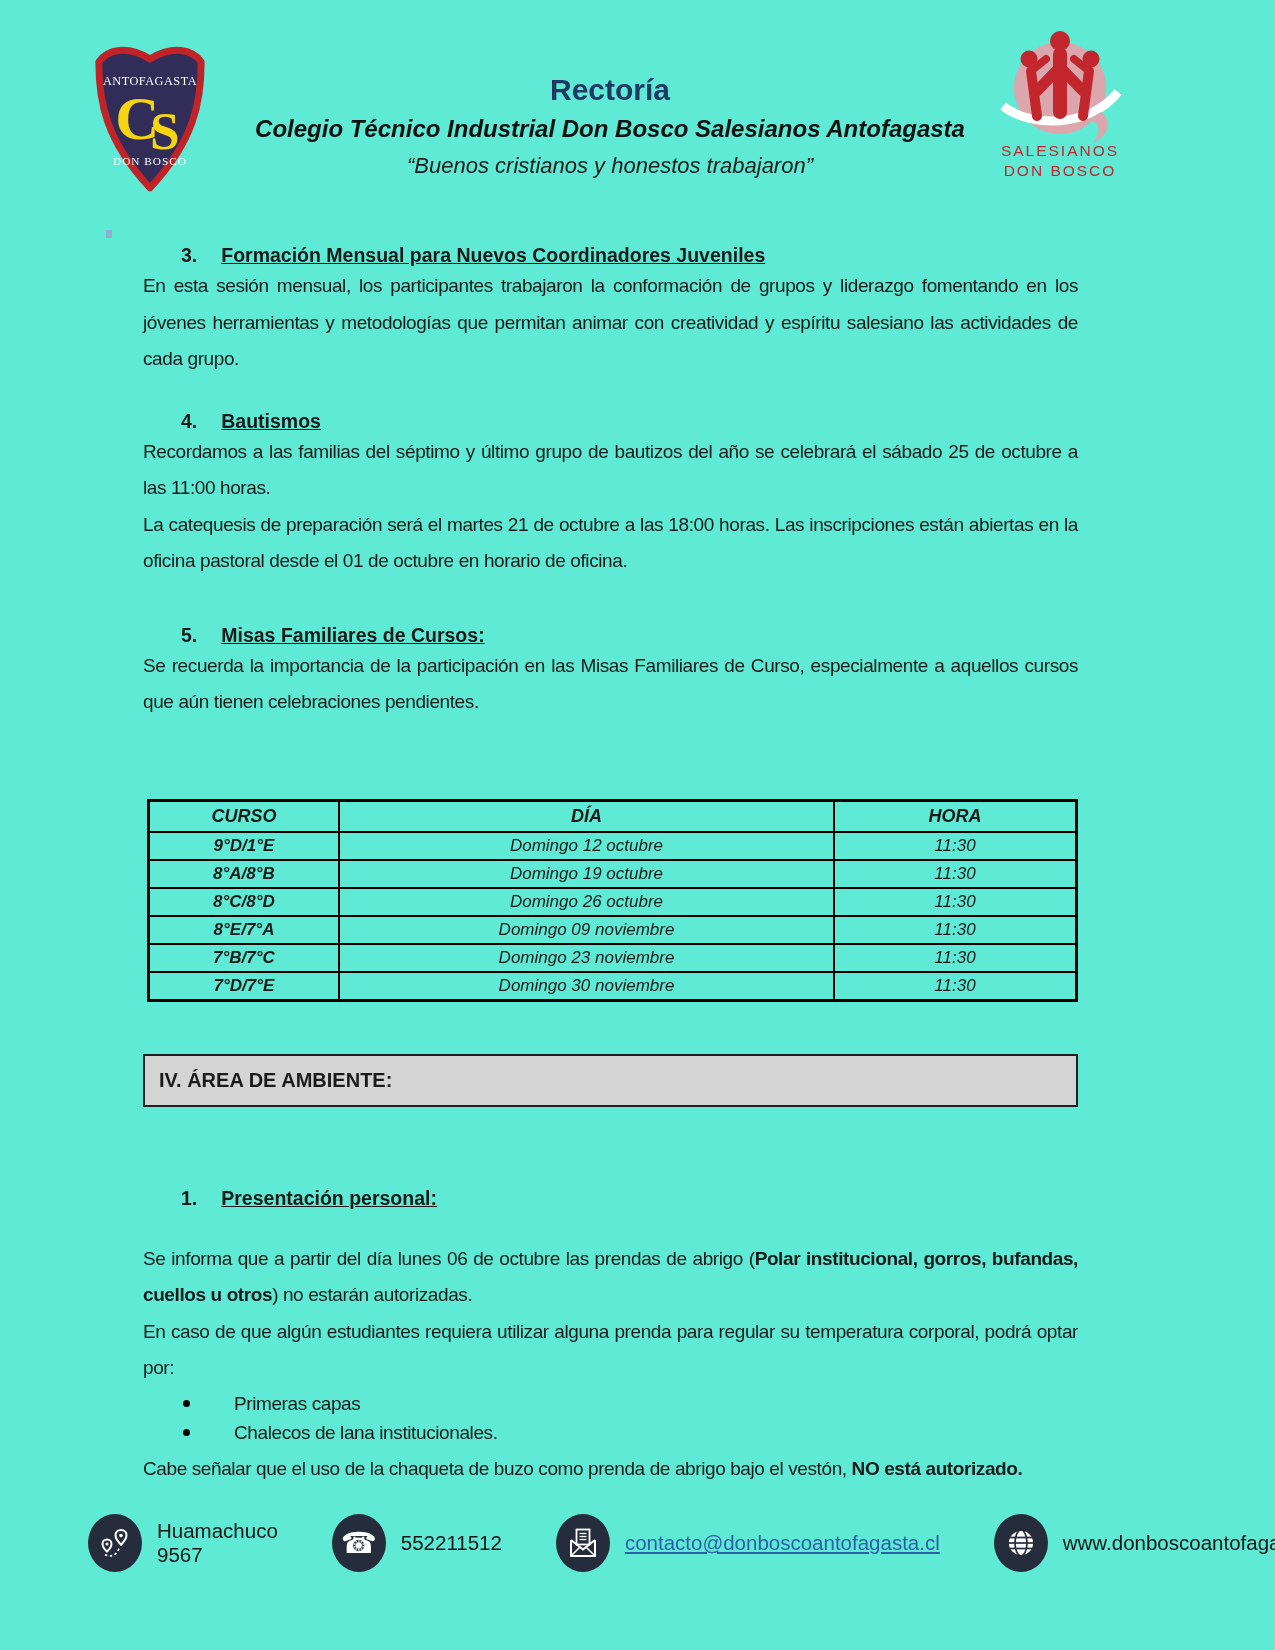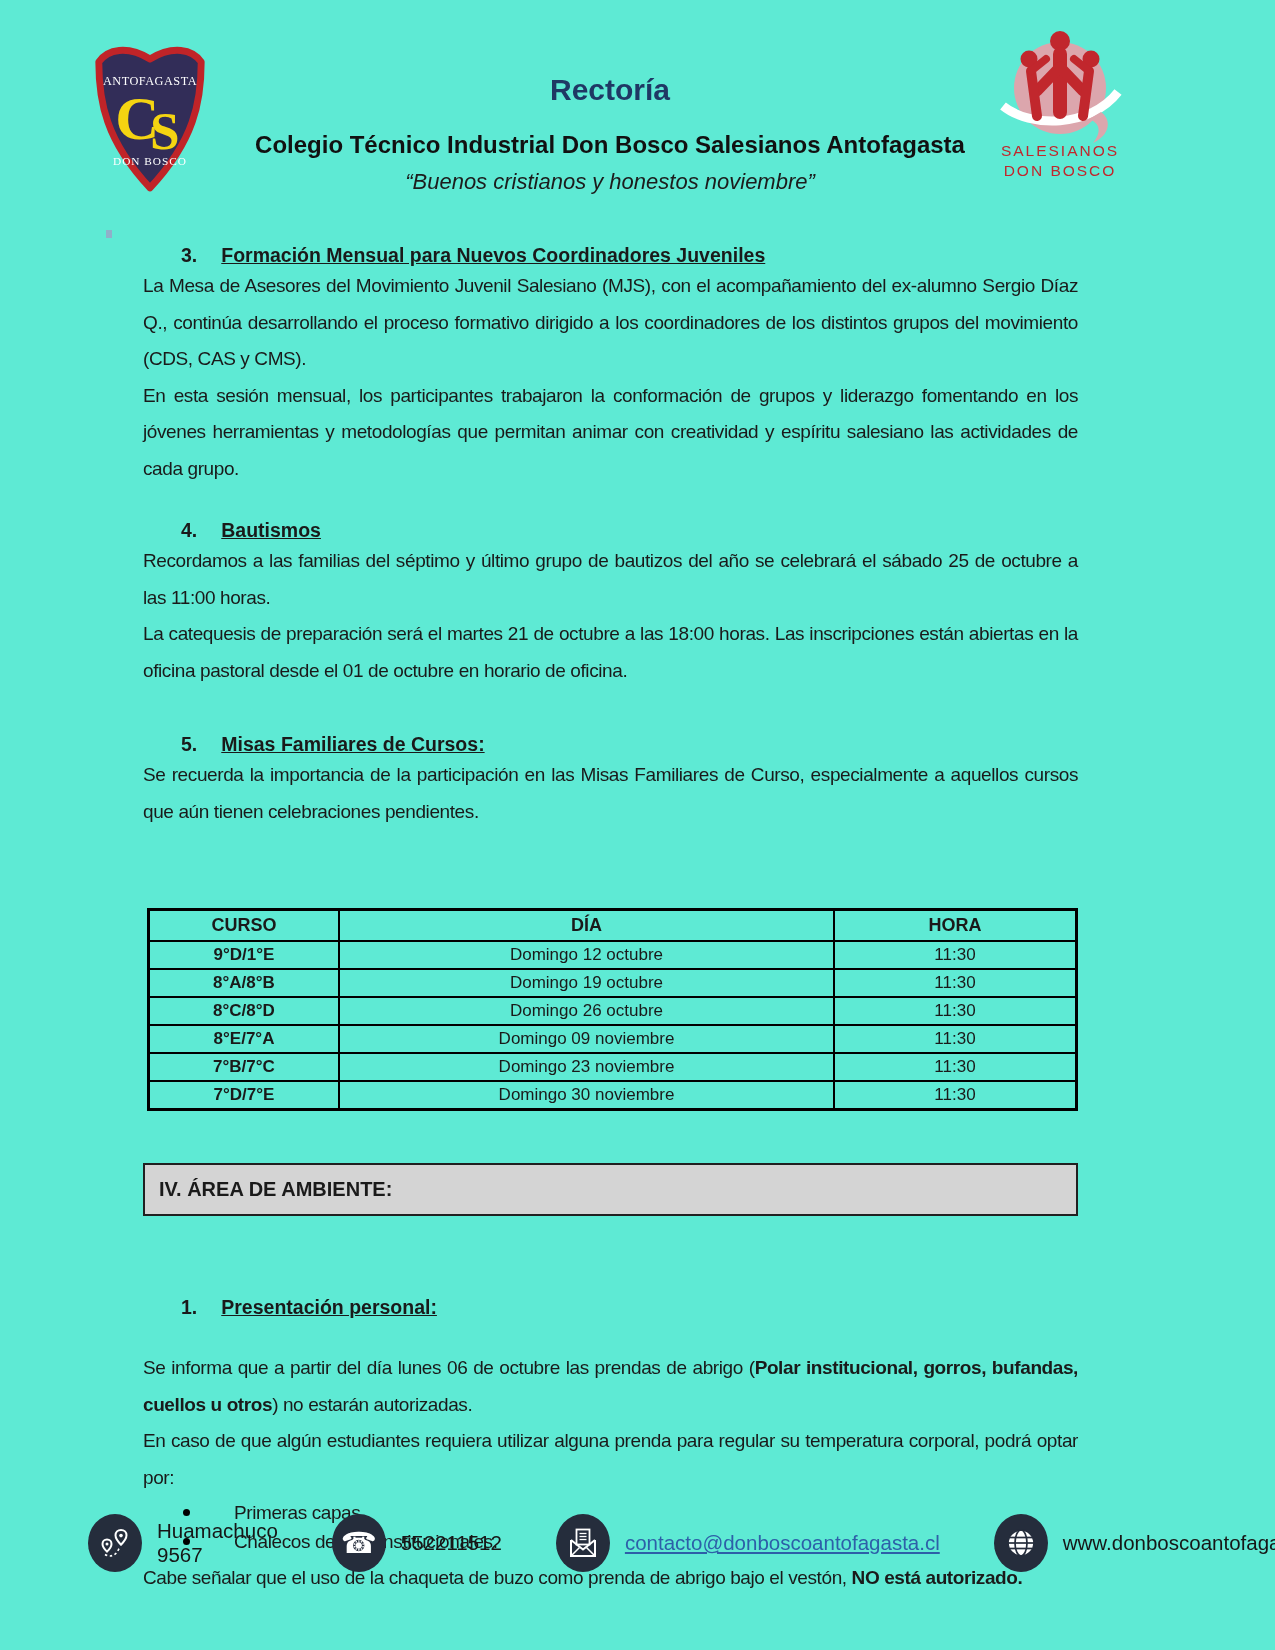--- a/index.html
+++ b/index.html
@@ -4,37 +4,37 @@
 <style>
   html,body{margin:0;padding:0;background:#ffffff;}
   .page{position:relative;width:1275px;height:1650px;background:#5eead4;overflow:hidden;
         font-family:"Liberation Sans", sans-serif;color:#1a1a1a;}
 
   
   .hdr{position:relative;height:212px;}
   .shield{position:absolute;left:86px;top:40px;}
   .hdr-center{position:absolute;left:170px;top:72px;width:880px;text-align:center;}
   .hdr-title{font-size:30px;font-weight:bold;color:#1F3864;line-height:36px;}
-  .hdr-sub{font-size:24px;font-weight:bold;color:#111;line-height:34px;margin-top:20px;}
+  .hdr-sub{font-size:24px;font-weight:bold;color:#111;line-height:34px;margin-top:4px;font-style:italic;}
   .hdr-motto{font-size:22px;font-style:italic;color:#1c1c1c;line-height:32px;margin-top:4px;}
   .sdb-logo{position:absolute;left:985px;top:26px;}
 
   .stray{position:absolute;left:106px;top:230px;width:6px;height:8px;background:#8fb0c9;}
 
   
   .main{margin:0 197px 0 143px;}
   .sec-h{font-size:19.5px;font-weight:bold;padding-left:38px;line-height:26px;}
   .sec-h .num{display:inline-block;margin-right:24px;}
   .sec-h .u{text-decoration:underline;}
   .para{font-size:19px;line-height:36.5px;text-align:justify;letter-spacing:-0.4px;margin:0;}
   .gap30{margin-top:30px;} .gap42{margin-top:42px;}
 
   
   table.sched{border-collapse:separate;border-spacing:0;border:2px solid #000;
-              margin:78px 0 0 4px;width:931px;}
+              margin:78px 0 0 4px;width:931px;font-style:italic;}
   table.sched th{border:1.5px solid #000;font-size:18px;font-weight:bold;text-align:center;
                  padding:4px 2px;}
   table.sched td{border:1.5px solid #000;font-size:17px;text-align:center;padding:1px 2px;
                  line-height:24px;}
   td.curso{font-weight:bold;}
 
   
   .banner{margin-top:52px;border:2.5px solid #202020;background:#d4d4d4;
           padding:13px 14px;font-size:20px;font-weight:bold;}
 
@@ -69,21 +69,21 @@
         <text x="65" y="45" text-anchor="middle" fill="#ffffff" font-family="Liberation Serif, serif" font-size="12.5" letter-spacing="0.5">ANTOFAGASTA</text>
         <text x="52" y="100" text-anchor="middle" fill="#F5D411" font-family="Liberation Serif, serif" font-size="62" font-weight="bold">C</text>
         <text x="80" y="110" text-anchor="middle" fill="#F5D411" font-family="Liberation Serif, serif" font-size="54" font-weight="bold">S</text>
         <text x="65" y="127" text-anchor="middle" fill="#ffffff" font-family="Liberation Serif, serif" font-size="11.5" letter-spacing="1">DON BOSCO</text>
       </svg>
     </div>
 
     <div class="hdr-center">
       <div class="hdr-title">Rectoría</div>
       <div class="hdr-sub">Colegio Técnico Industrial Don Bosco Salesianos Antofagasta</div>
-      <div class="hdr-motto">“Buenos cristianos y honestos noviembre”</div>
+      <div class="hdr-motto">“Buenos cristianos y honestos trabajaron”</div>
     </div>
 
     <div class="sdb-logo">
       <svg width="150" height="155" viewBox="0 0 150 155">
         <circle cx="75" cy="62" r="46" fill="#DCA6AD"></circle>
         <path d="M18,80 C45,102 105,102 133,66" stroke="#ffffff" stroke-width="9" fill="none"></path>
         <path d="M116,86 C127,94 125,109 108,117 C117,106 115,97 104,93 Z" fill="#DCA6AD"></path>
         <g stroke="#C1272D" stroke-linecap="round" fill="#C1272D">
           <circle cx="75" cy="15" r="10" stroke="none"></circle>
           <path d="M75,28 L75,86" stroke-width="14" fill="none"></path>
@@ -101,21 +101,20 @@
     </div>
   </div>
 
   <div class="stray"></div>
 
   <div class="main">
 
     <div class="sec-h gap30">
       <span class="num">3.</span><span class="u">Formación Mensual para Nuevos Coordinadores Juveniles</span>
     </div>
-    <p class="para">La Mesa de Asesores del Movimiento Juvenil Salesiano (MJS), con el acompañamiento del ex-alumno Sergio Díaz Q., continúa desarrollando el proceso formativo dirigido a los coordinadores de los distintos grupos del movimiento (CDS, CAS y CMS).</p>
     <p class="para">En esta sesión mensual, los participantes trabajaron la conformación de grupos y liderazgo fomentando en los jóvenes herramientas y metodologías que permitan animar con creatividad y espíritu salesiano las actividades de cada grupo.</p>
 
     <div class="sec-h gap30">
       <span class="num">4.</span><span class="u">Bautismos</span>
     </div>
     <p class="para">Recordamos a las familias  del séptimo y último grupo de bautizos del año se celebrará el sábado 25 de octubre a las 11:00 horas.</p>
     <p class="para"> La catequesis de preparación será el martes 21 de octubre a las 18:00 horas. Las inscripciones están abiertas en la oficina pastoral desde el 01 de octubre en horario de oficina.</p>
 
     <div class="sec-h gap42">
       <span class="num">5.</span><span class="u">Misas Familiares de Cursos:</span>

